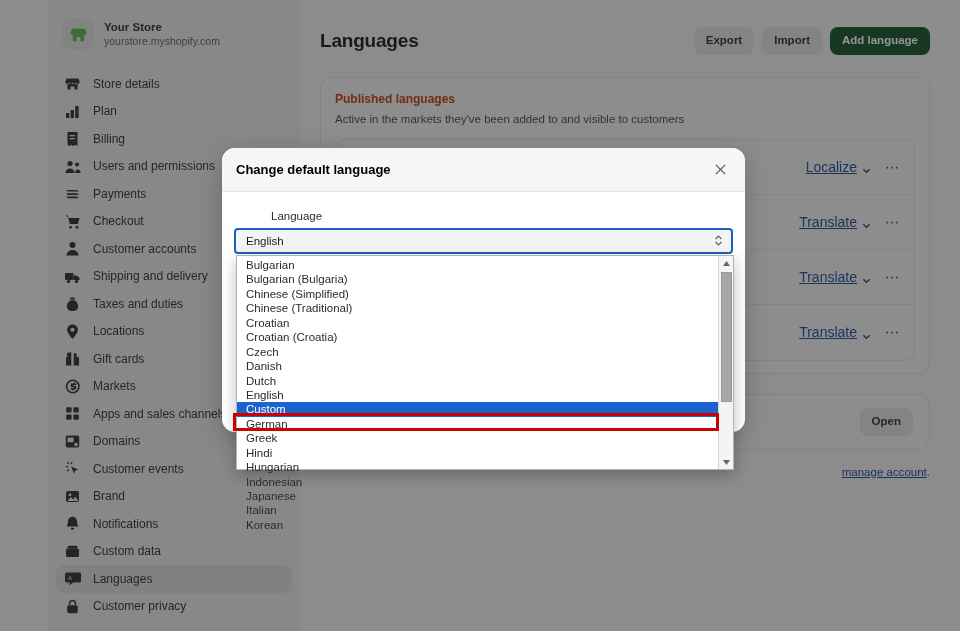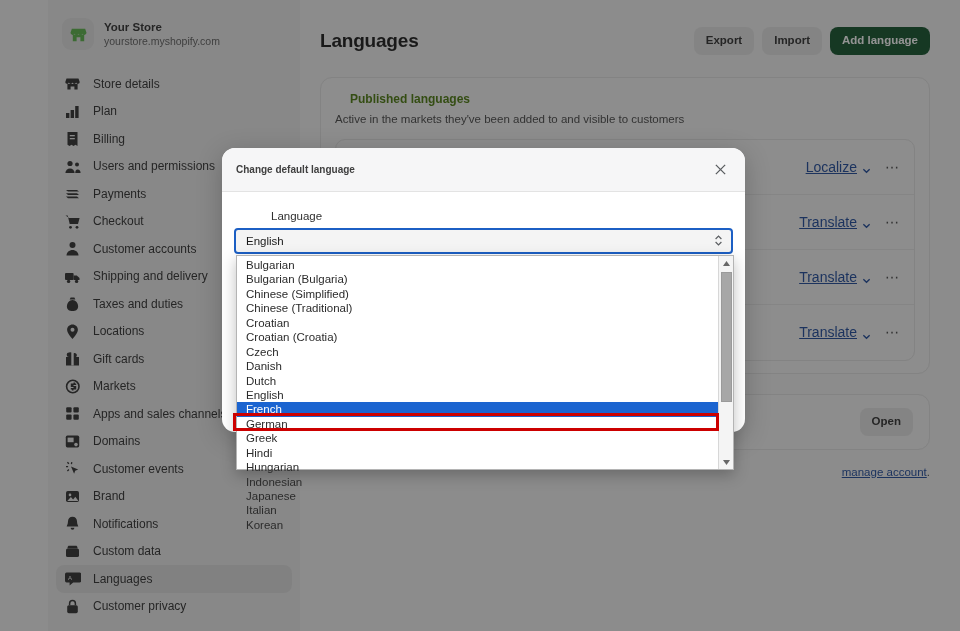--- a/index.html
+++ b/index.html
@@ -53,21 +53,21 @@
     background: #e8e8e8; border: 1px solid transparent; border-radius: 8px;
     padding: 6px 11px; line-height: 1.2;
   }
   .btn.primary { background: #14532d; color: #ffffff; }
   .btn.plain   { background: #e3e3e3; }
 
   .card {
     margin: 22px 30px 0 20px; background: #f3f3f3;
     border: 1px solid #e0e0e0; border-radius: 12px; padding: 14px 14px 12px 14px;
   }
-  .card-title { font-size: 12px; font-weight: 700; color: #4d7c0f; margin-left: 15px; }
+  .card-title { font-size: 12px; font-weight: 700; color: #c2410c; }
   .card-sub   { font-size: 11.5px; color: #4a4a4a; margin-top: 7px; }
 
   .lang-list {
     margin-top: 14px; border: 1px solid #e0e0e0; border-radius: 10px;
     background: #f3f3f3; overflow: hidden;
   }
   .lang-row {
     display: flex; align-items: center; height: 55px;
     padding: 0 14px 0 16px; border-bottom: 1px solid #e4e4e4;
   }
@@ -97,21 +97,21 @@
   
   .modal {
     position: absolute; left: 222px; top: 148px; width: 523px; height: 284px;
     background: #ffffff; border-radius: 13px; overflow: hidden;
     box-shadow: 0 6px 26px rgba(0,0,0,0.22);
   }
   .modal-head {
     height: 44px; background: #f6f6f7; border-bottom: 1px solid #e3e3e3;
     display: flex; align-items: center; padding: 0 14px 0 14px;
   }
-  .modal-title { font-size: 10px; font-weight: 700; color: #404040; }
+  .modal-title { font-size: 13px; font-weight: 700; color: #000000; }
   .modal-close {
     margin-left: auto; width: 22px; height: 22px;
     display: flex; align-items: center; justify-content: center; color: #5c5f62;
   }
   .modal-body { padding: 18px 12px 0 12px; }
   .field-label { font-size: 11.5px; color: #303030; margin-bottom: 6px; padding-left: 37px; }
   .select {
     height: 26px; border: 2px solid #1c5fc4; border-radius: 4px;
     background: #f4f4f4; display: flex; align-items: center;
     padding: 0 8px 0 10px; font-size: 11.5px; color: #1a1a1a;
@@ -471,21 +471,21 @@
         <div class="dd-item">Bulgarian</div>
         <div class="dd-item">Bulgarian (Bulgaria)</div>
         <div class="dd-item">Chinese (Simplified)</div>
         <div class="dd-item">Chinese (Traditional)</div>
         <div class="dd-item">Croatian</div>
         <div class="dd-item">Croatian (Croatia)</div>
         <div class="dd-item">Czech</div>
         <div class="dd-item">Danish</div>
         <div class="dd-item">Dutch</div>
         <div class="dd-item">English</div>
-        <div class="dd-item sel">French</div>
+        <div class="dd-item sel">Custom</div>
         <div class="dd-item">German</div>
         <div class="dd-item">Greek</div>
         <div class="dd-item">Hindi</div>
         <div class="dd-item">Hungarian</div>
         <div class="dd-item">Indonesian</div>
         <div class="dd-item">Japanese</div>
         <div class="dd-item">Italian</div>
         <div class="dd-item">Korean</div>
       </div>
     <div class="dd-scroll">

